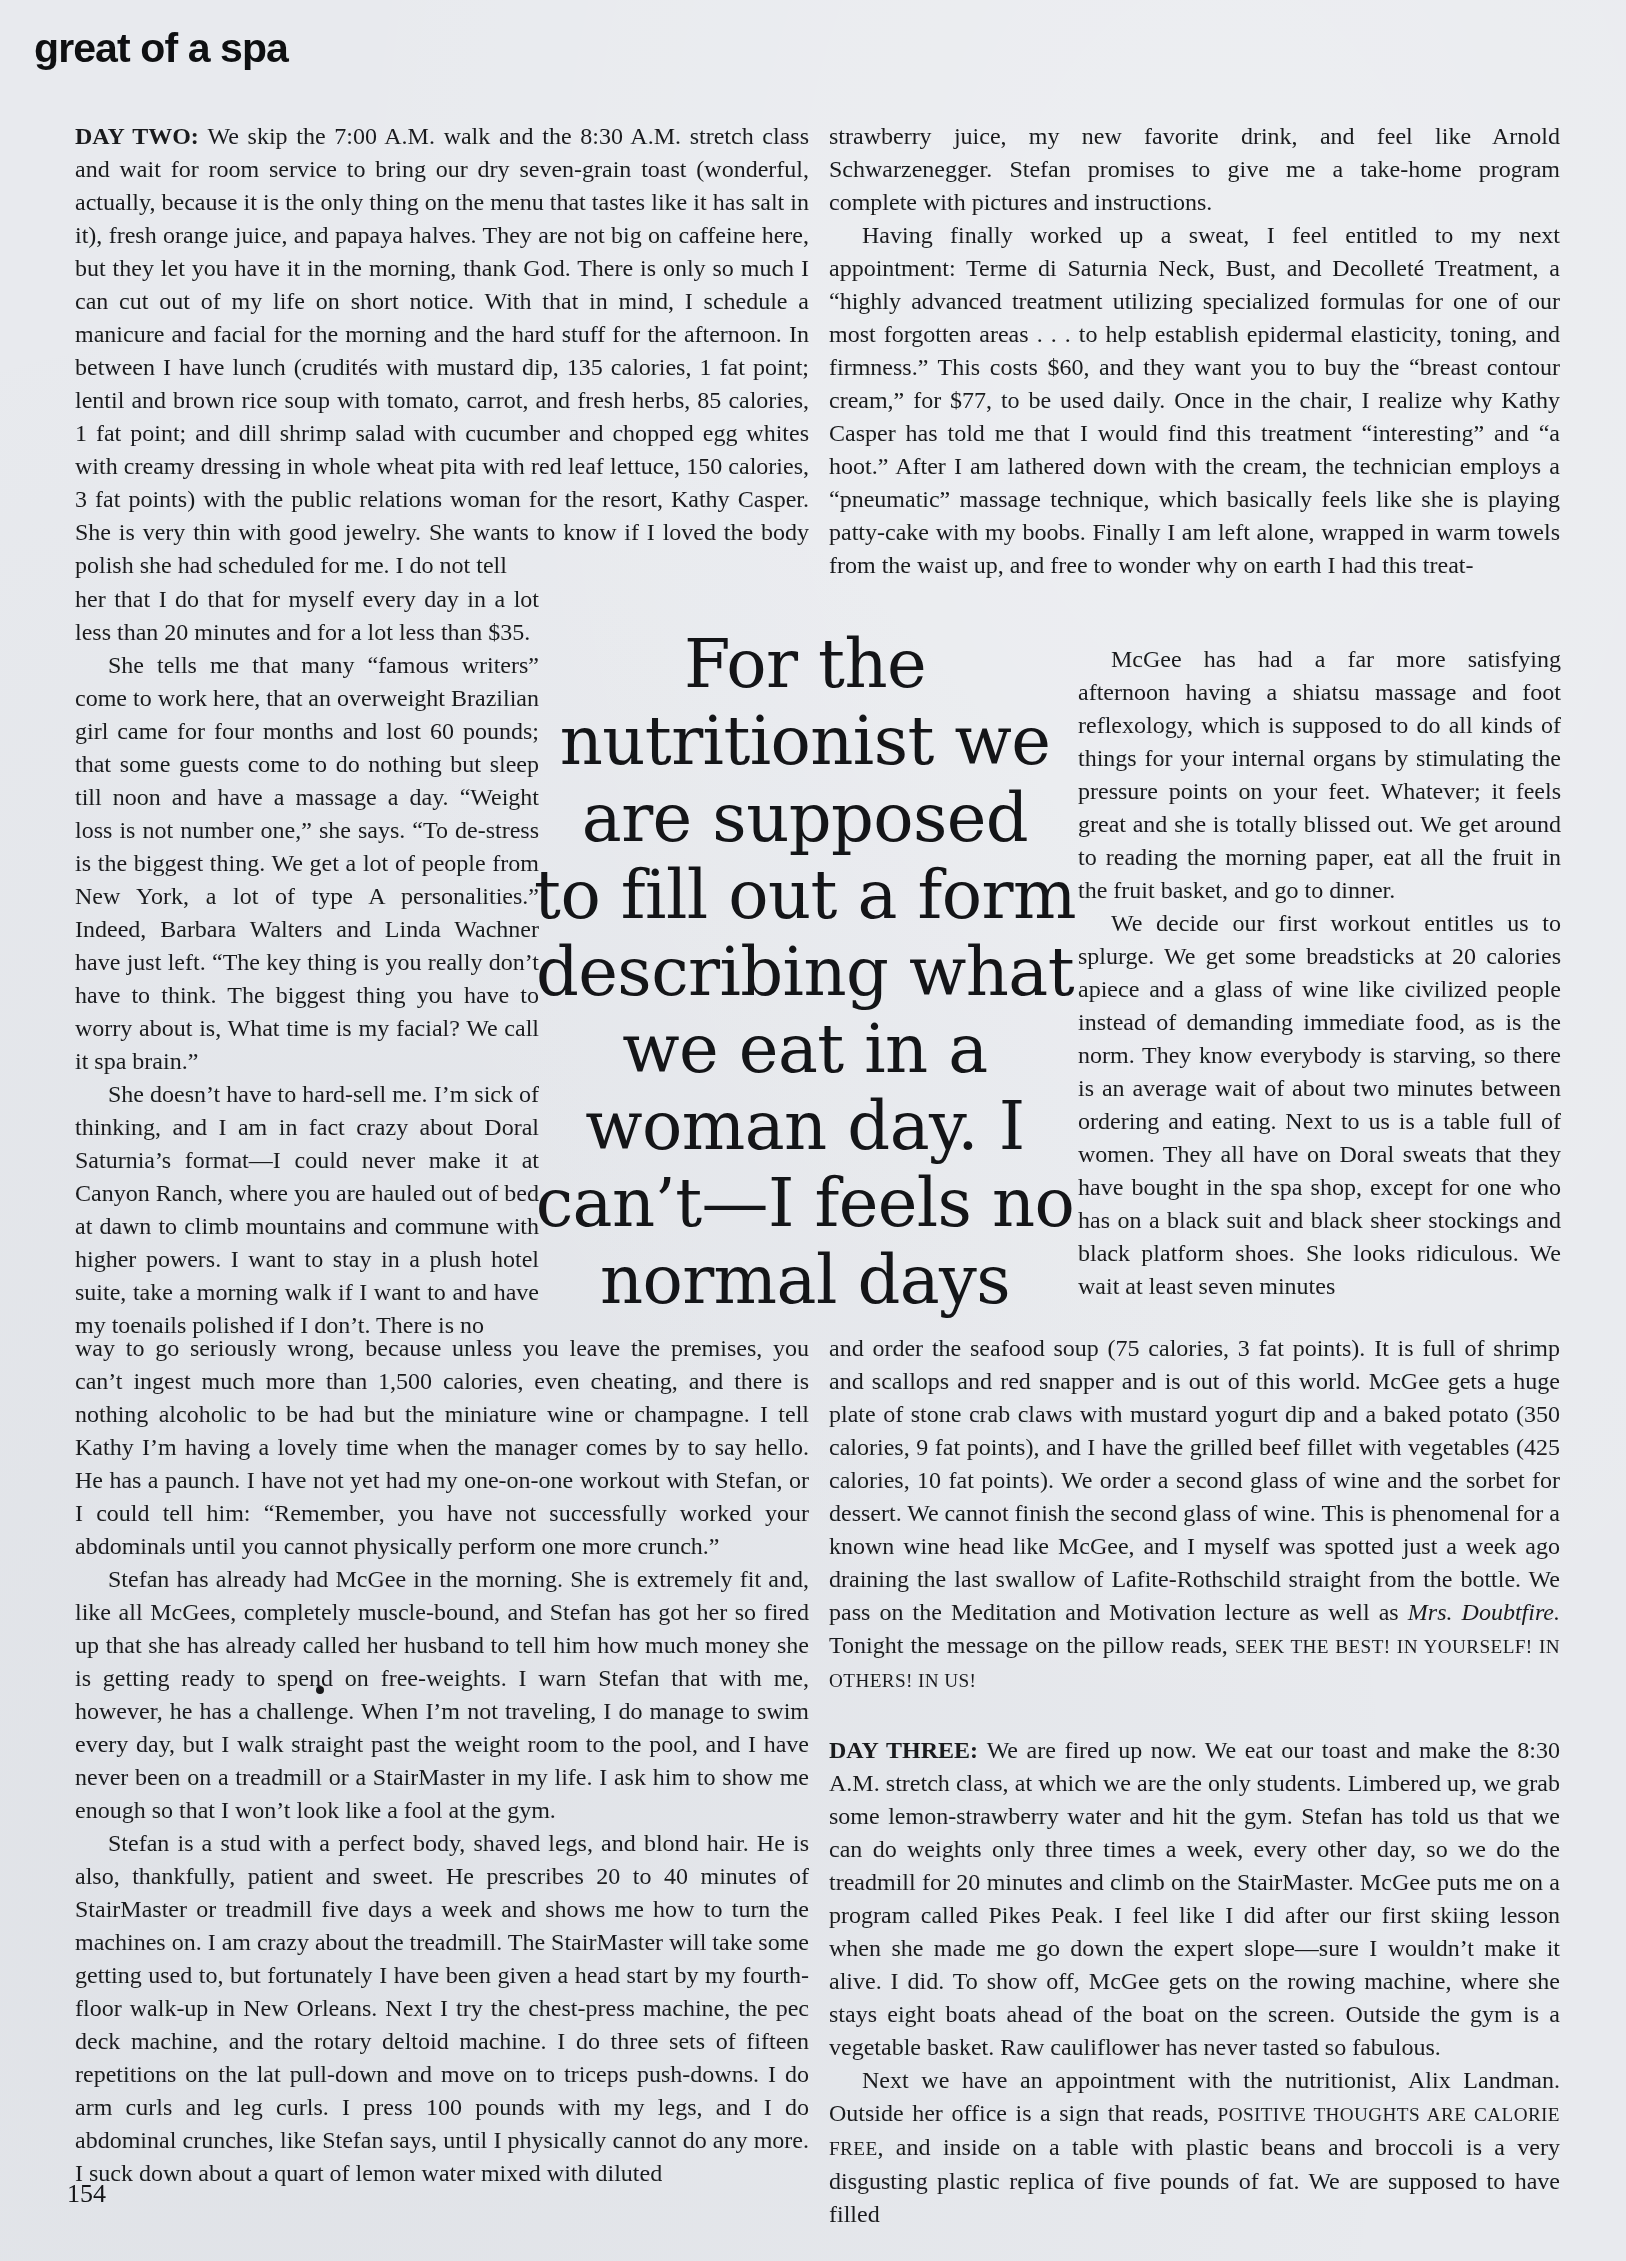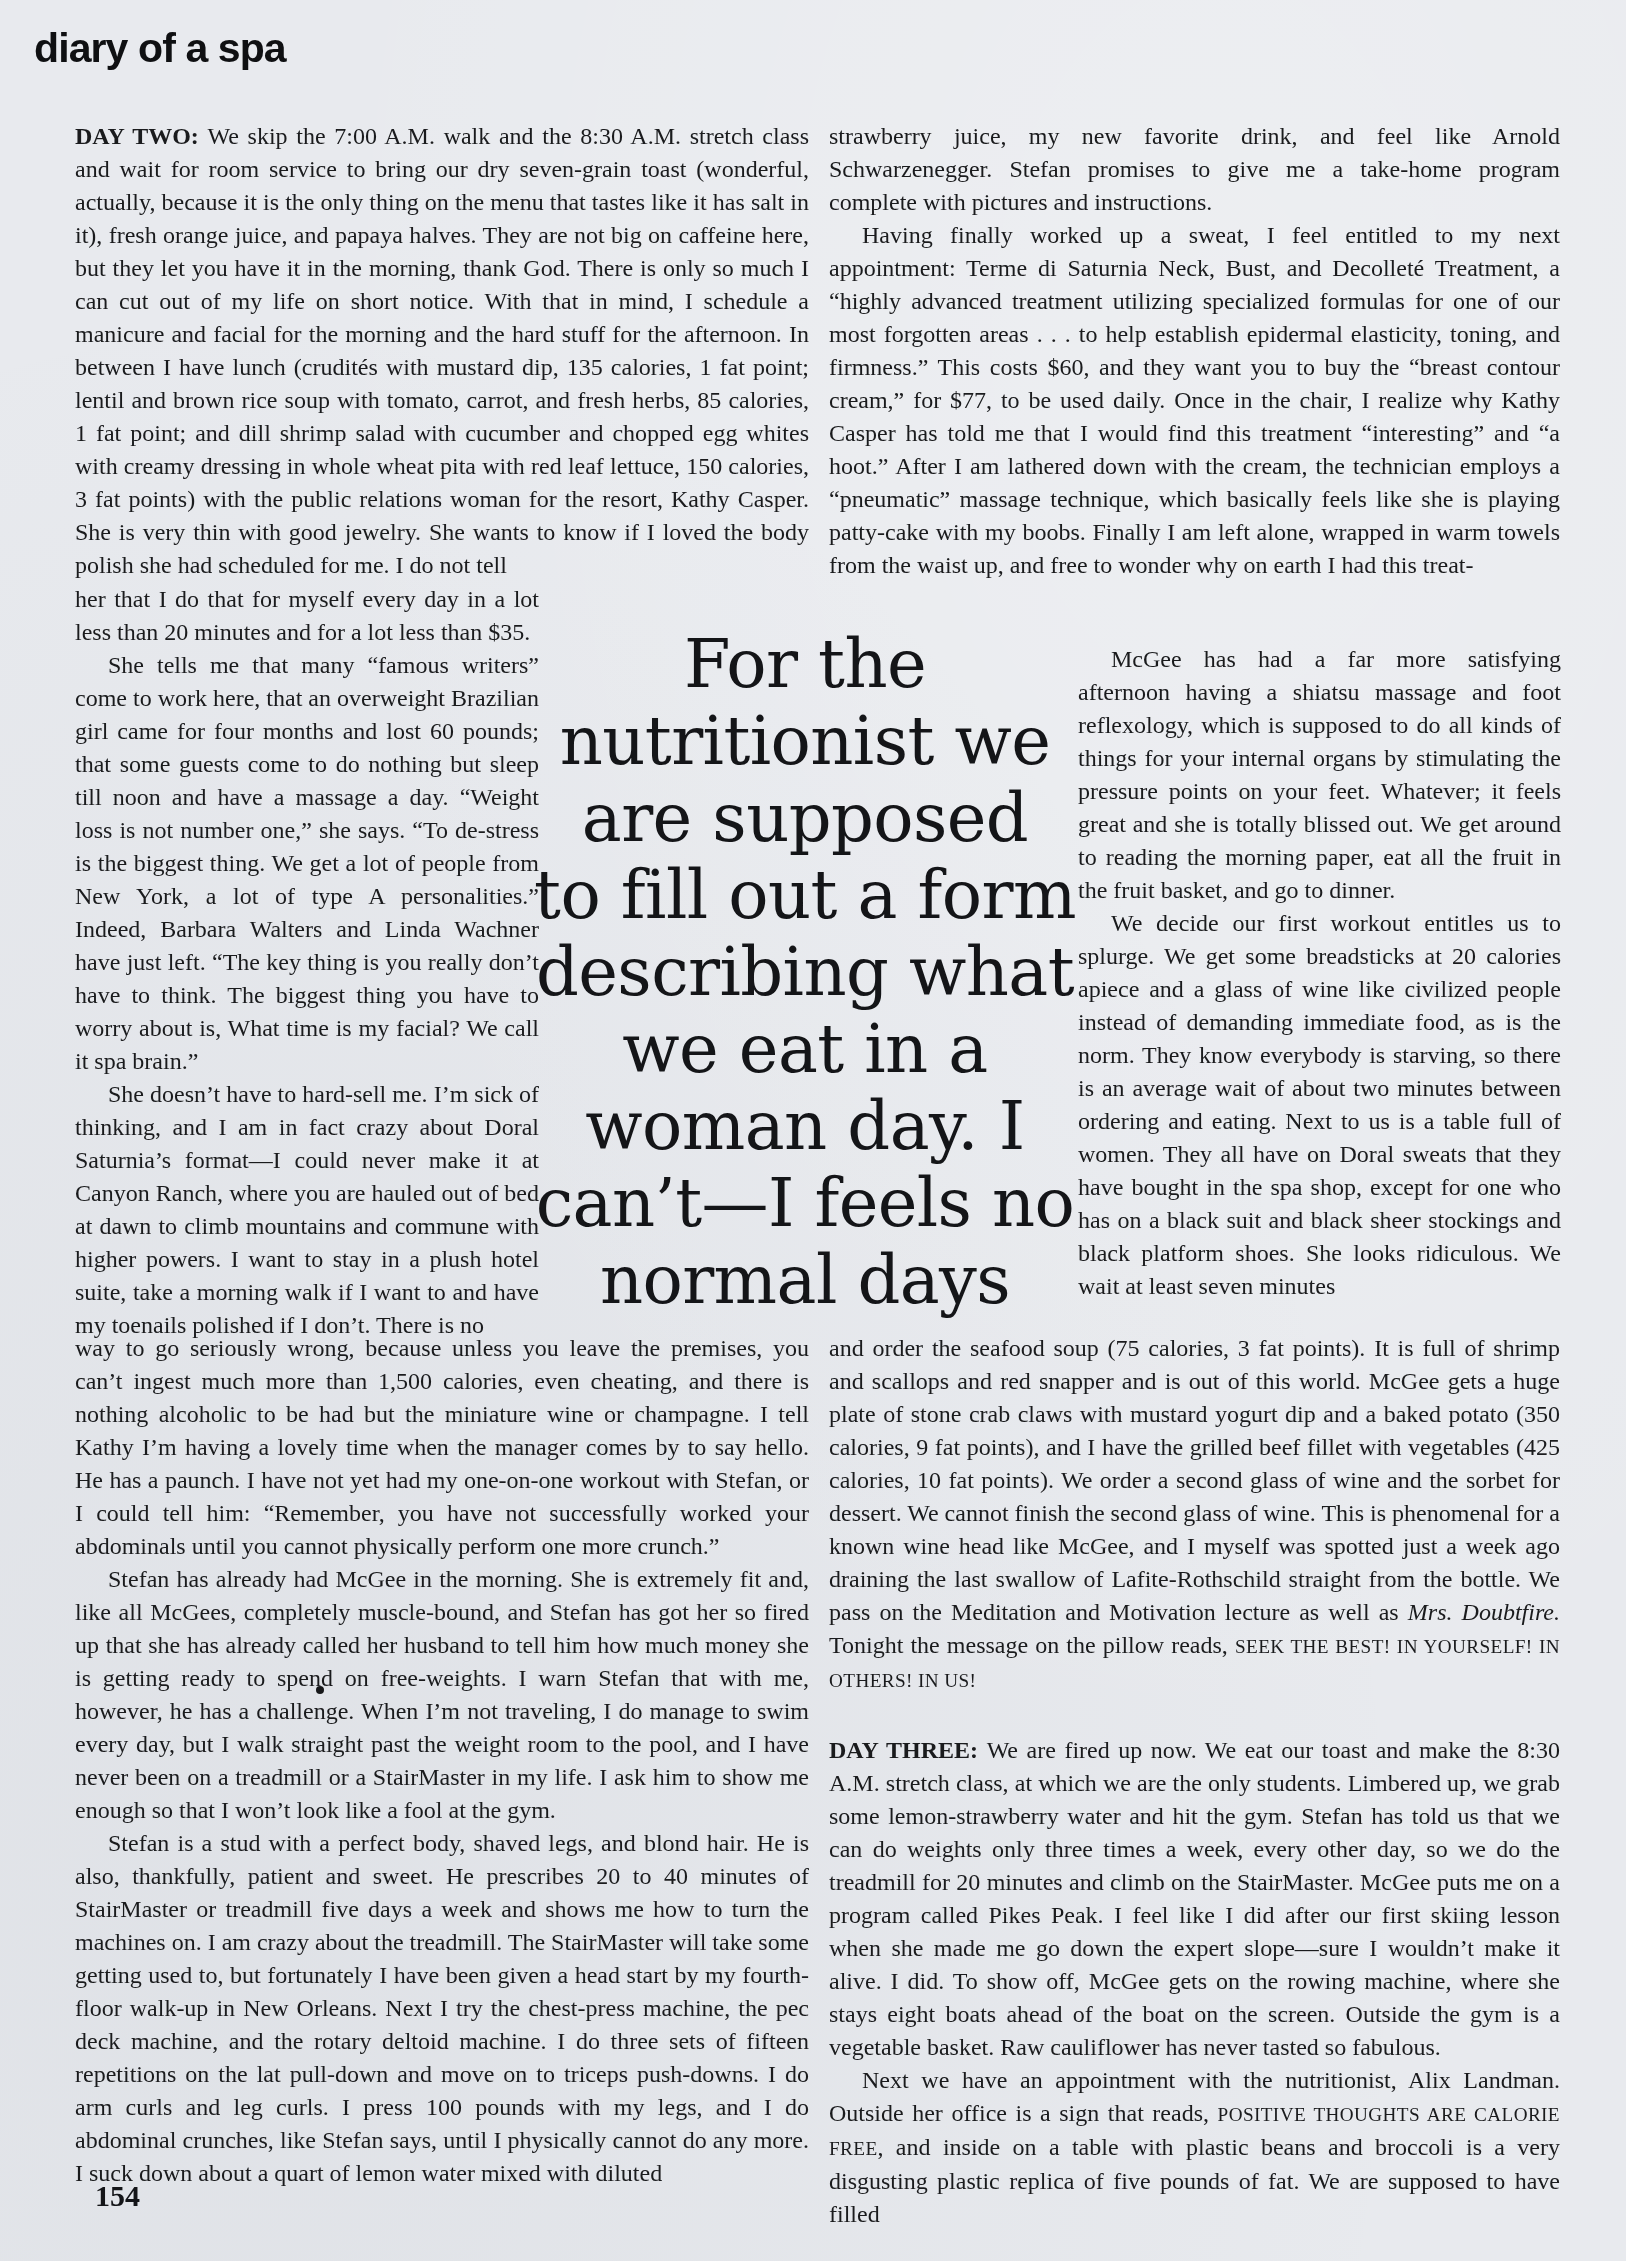--- a/index.html
+++ b/index.html
@@ -56,40 +56,39 @@
     font-size: 67px;
     line-height: 77px;
     letter-spacing: -0.6px;
     color: #141518;
   }
   .pagenum {
     position: absolute;
     left: 67px;
     top: 2179px;
     font-family: "Liberation Serif", serif;
-    font-weight: bold;
-    font-size: 30px;
+    font-weight: normal;
+    font-size: 26px;
     color: #141518;
-    margin-left: 28px;
   }
   .ink-speck {
     position: absolute;
     left: 316px;
     top: 1686px;
     width: 8.1px;
     height: 8.1px;
     border-radius: 50%;
     background: #17181a;
   }
 </style>
 </head>
 <body>
 
 <div class="page" style="color: rgb(26, 27, 29);">
-  <h1 class="header">diary of a spa</h1>
+  <h1 class="header">great of a spa</h1>
 
   <div class="col" id="left-top">
       <p><span class="bold">DAY TWO: </span><span>We skip the 7:00 A.M. walk and the 8:30 A.M. stretch class and wait for room service to bring our dry seven-grain toast (wonderful, actually, because it is the only thing on the menu that tastes like it has salt in it), fresh orange juice, and papaya halves. They are not big on caffeine here, but they let you have it in the morning, thank God. There is only so much I can cut out of my life on short notice. With that in mind, I schedule a manicure and facial for the morning and the hard stuff for the afternoon. In between I have lunch (crudités with mustard dip, 135 calories, 1 fat point; lentil and brown rice soup with tomato, carrot, and fresh herbs, 85 calories, 1 fat point; and dill shrimp salad with cucumber and chopped egg whites with creamy dressing in whole wheat pita with red leaf lettuce, 150 calories, 3 fat points) with the public relations woman for the resort, Kathy Casper. She is very thin with good jewelry. She wants to know if I loved the body polish she had scheduled for me. I do not tell</span></p>
     </div>
   <div class="col" id="left-narrow">
       <p><span>her that I do that for myself every day in a lot less than 20 minutes and for a lot less than $35.</span></p>
       <p class="indent"><span>She tells me that many “famous writers” come to work here, that an overweight Brazilian girl came for four months and lost 60 pounds; that some guests come to do nothing but sleep till noon and have a massage a day. “Weight loss is not number one,” she says. “To de-stress is the biggest thing. We get a lot of people from New York, a lot of type A personalities.” Indeed, Barbara Walters and Linda Wachner have just left. “The key thing is you really don’t have to think. The biggest thing you have to worry about is, What time is my facial? We call it spa brain.”</span></p>
       <p class="indent"><span>She doesn’t have to hard-sell me. I’m sick of thinking, and I am in fact crazy about Doral Saturnia’s format—I could never make it at Canyon Ranch, where you are hauled out of bed at dawn to climb mountains and commune with higher powers. I want to stay in a plush hotel suite, take a morning walk if I want to and have my toenails polished if I don’t. There is no</span></p>
     </div>
   <div class="col" id="left-bottom">

